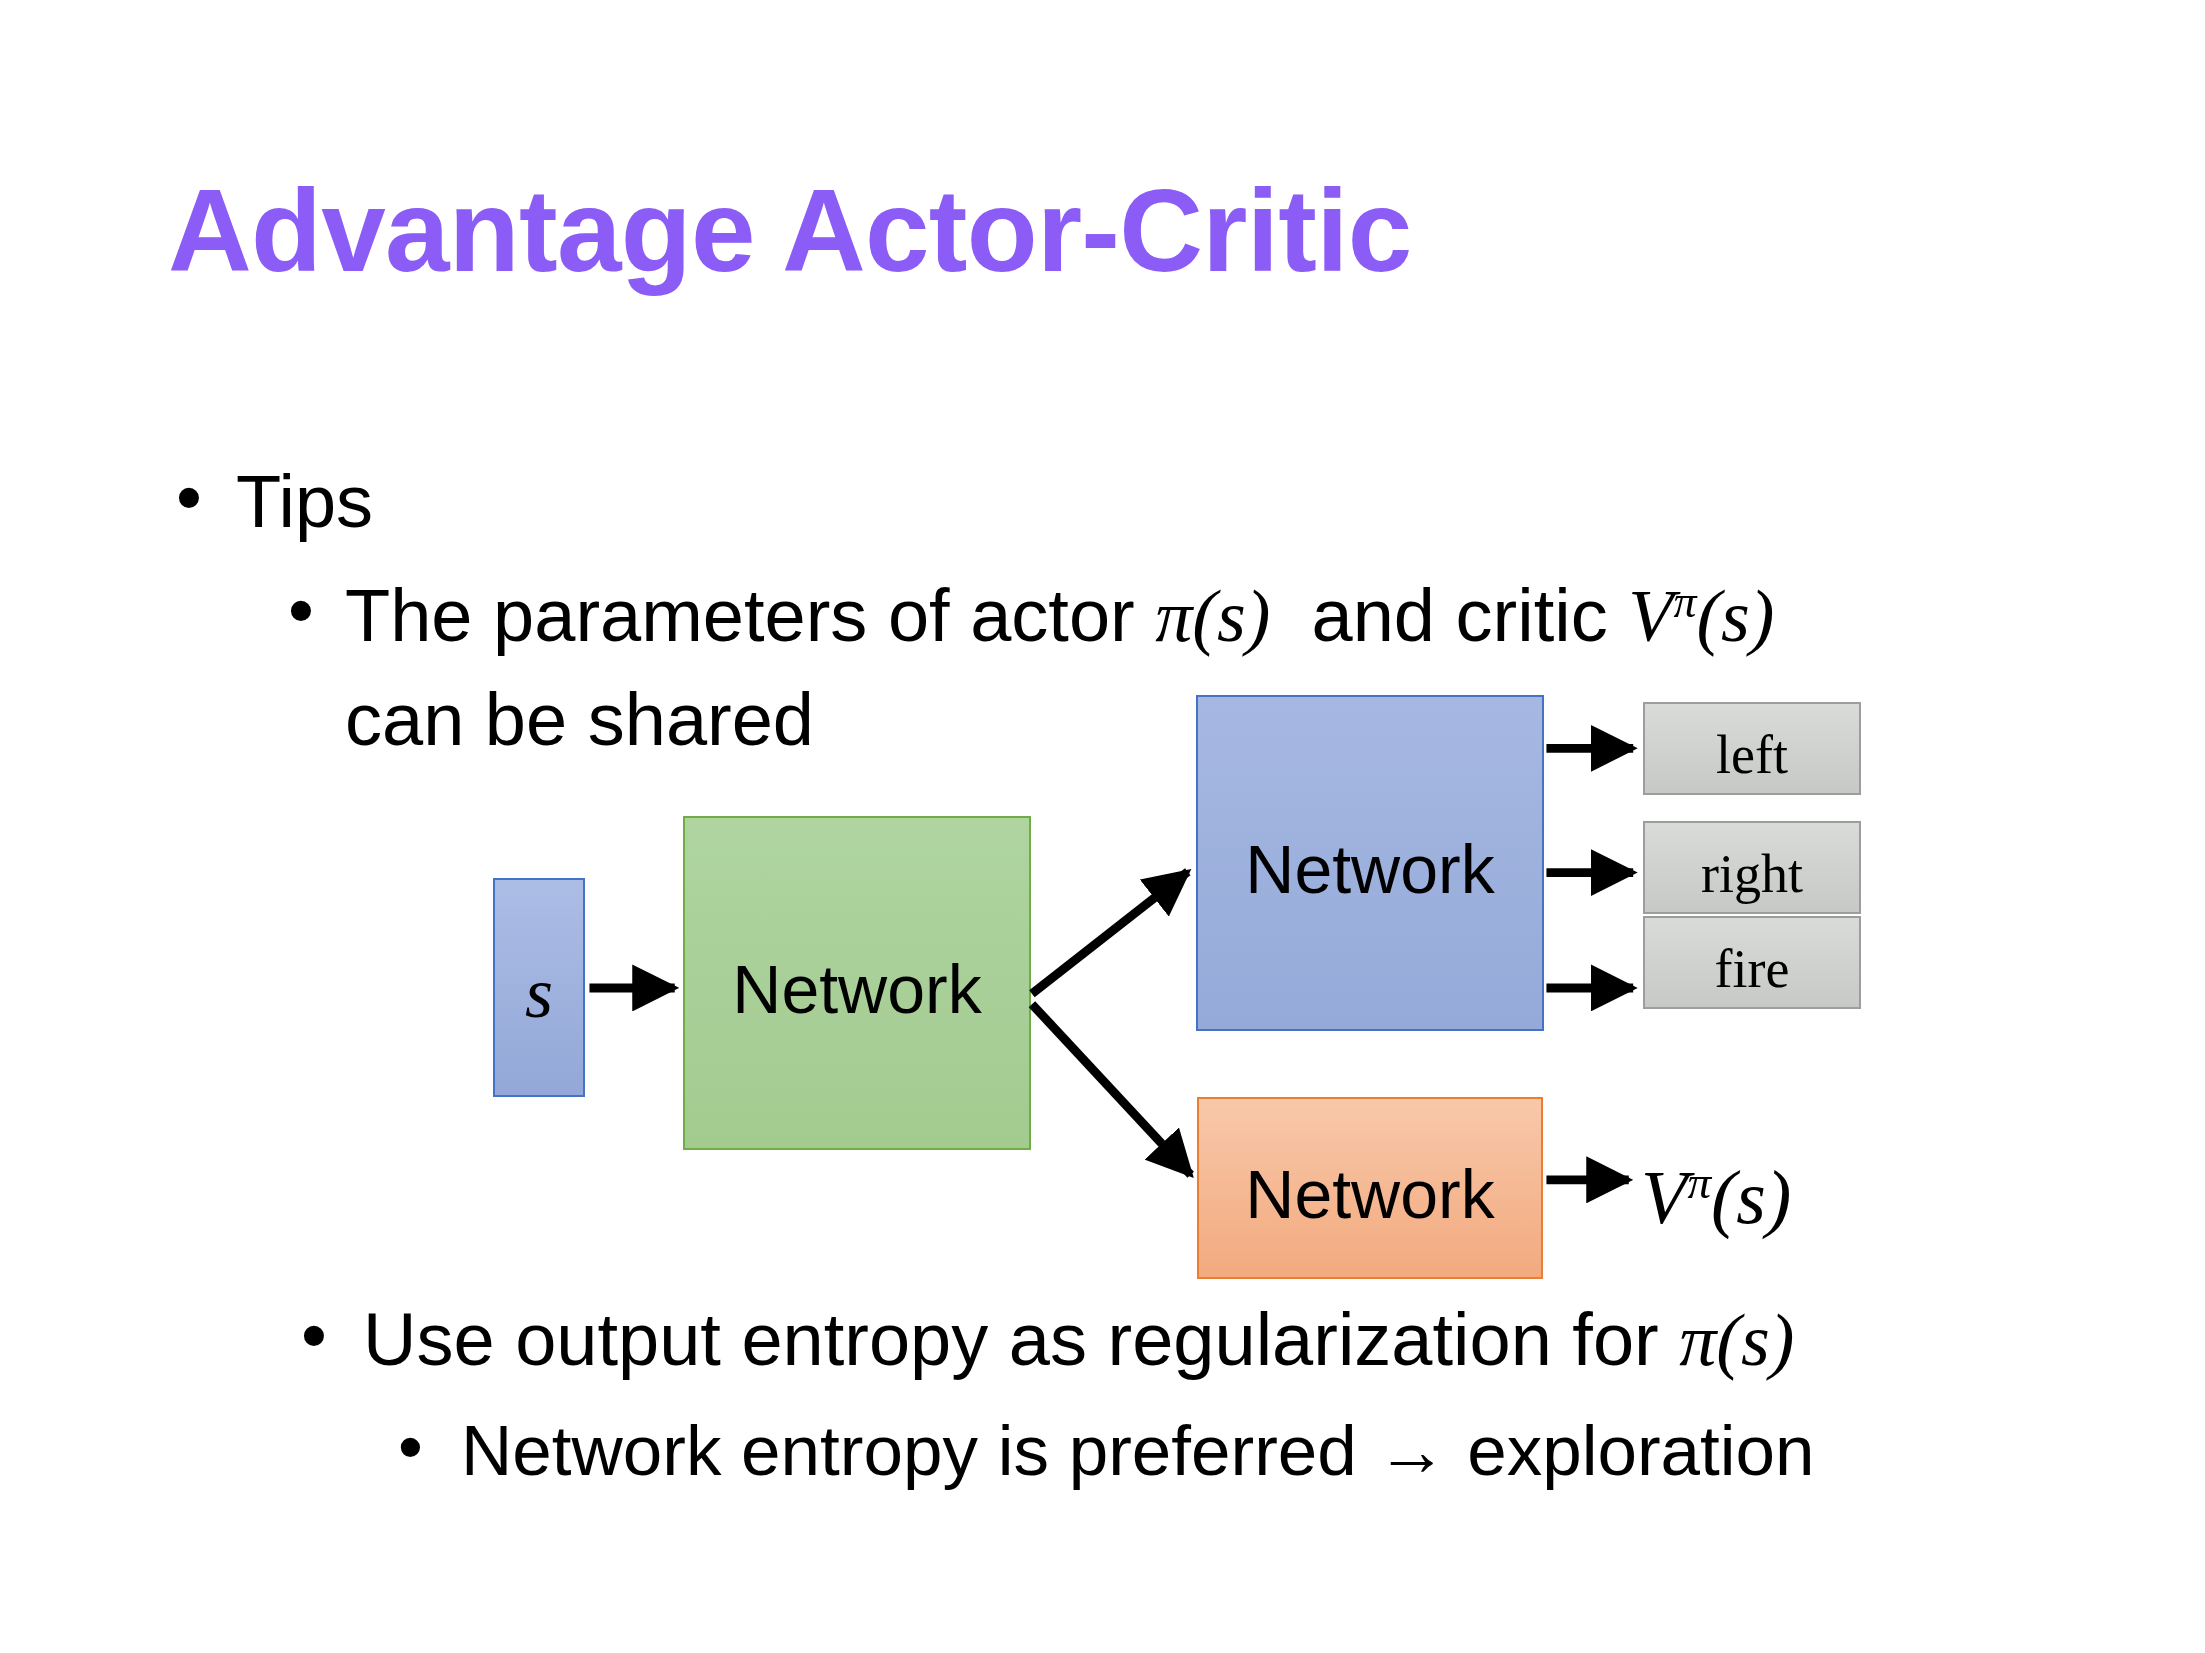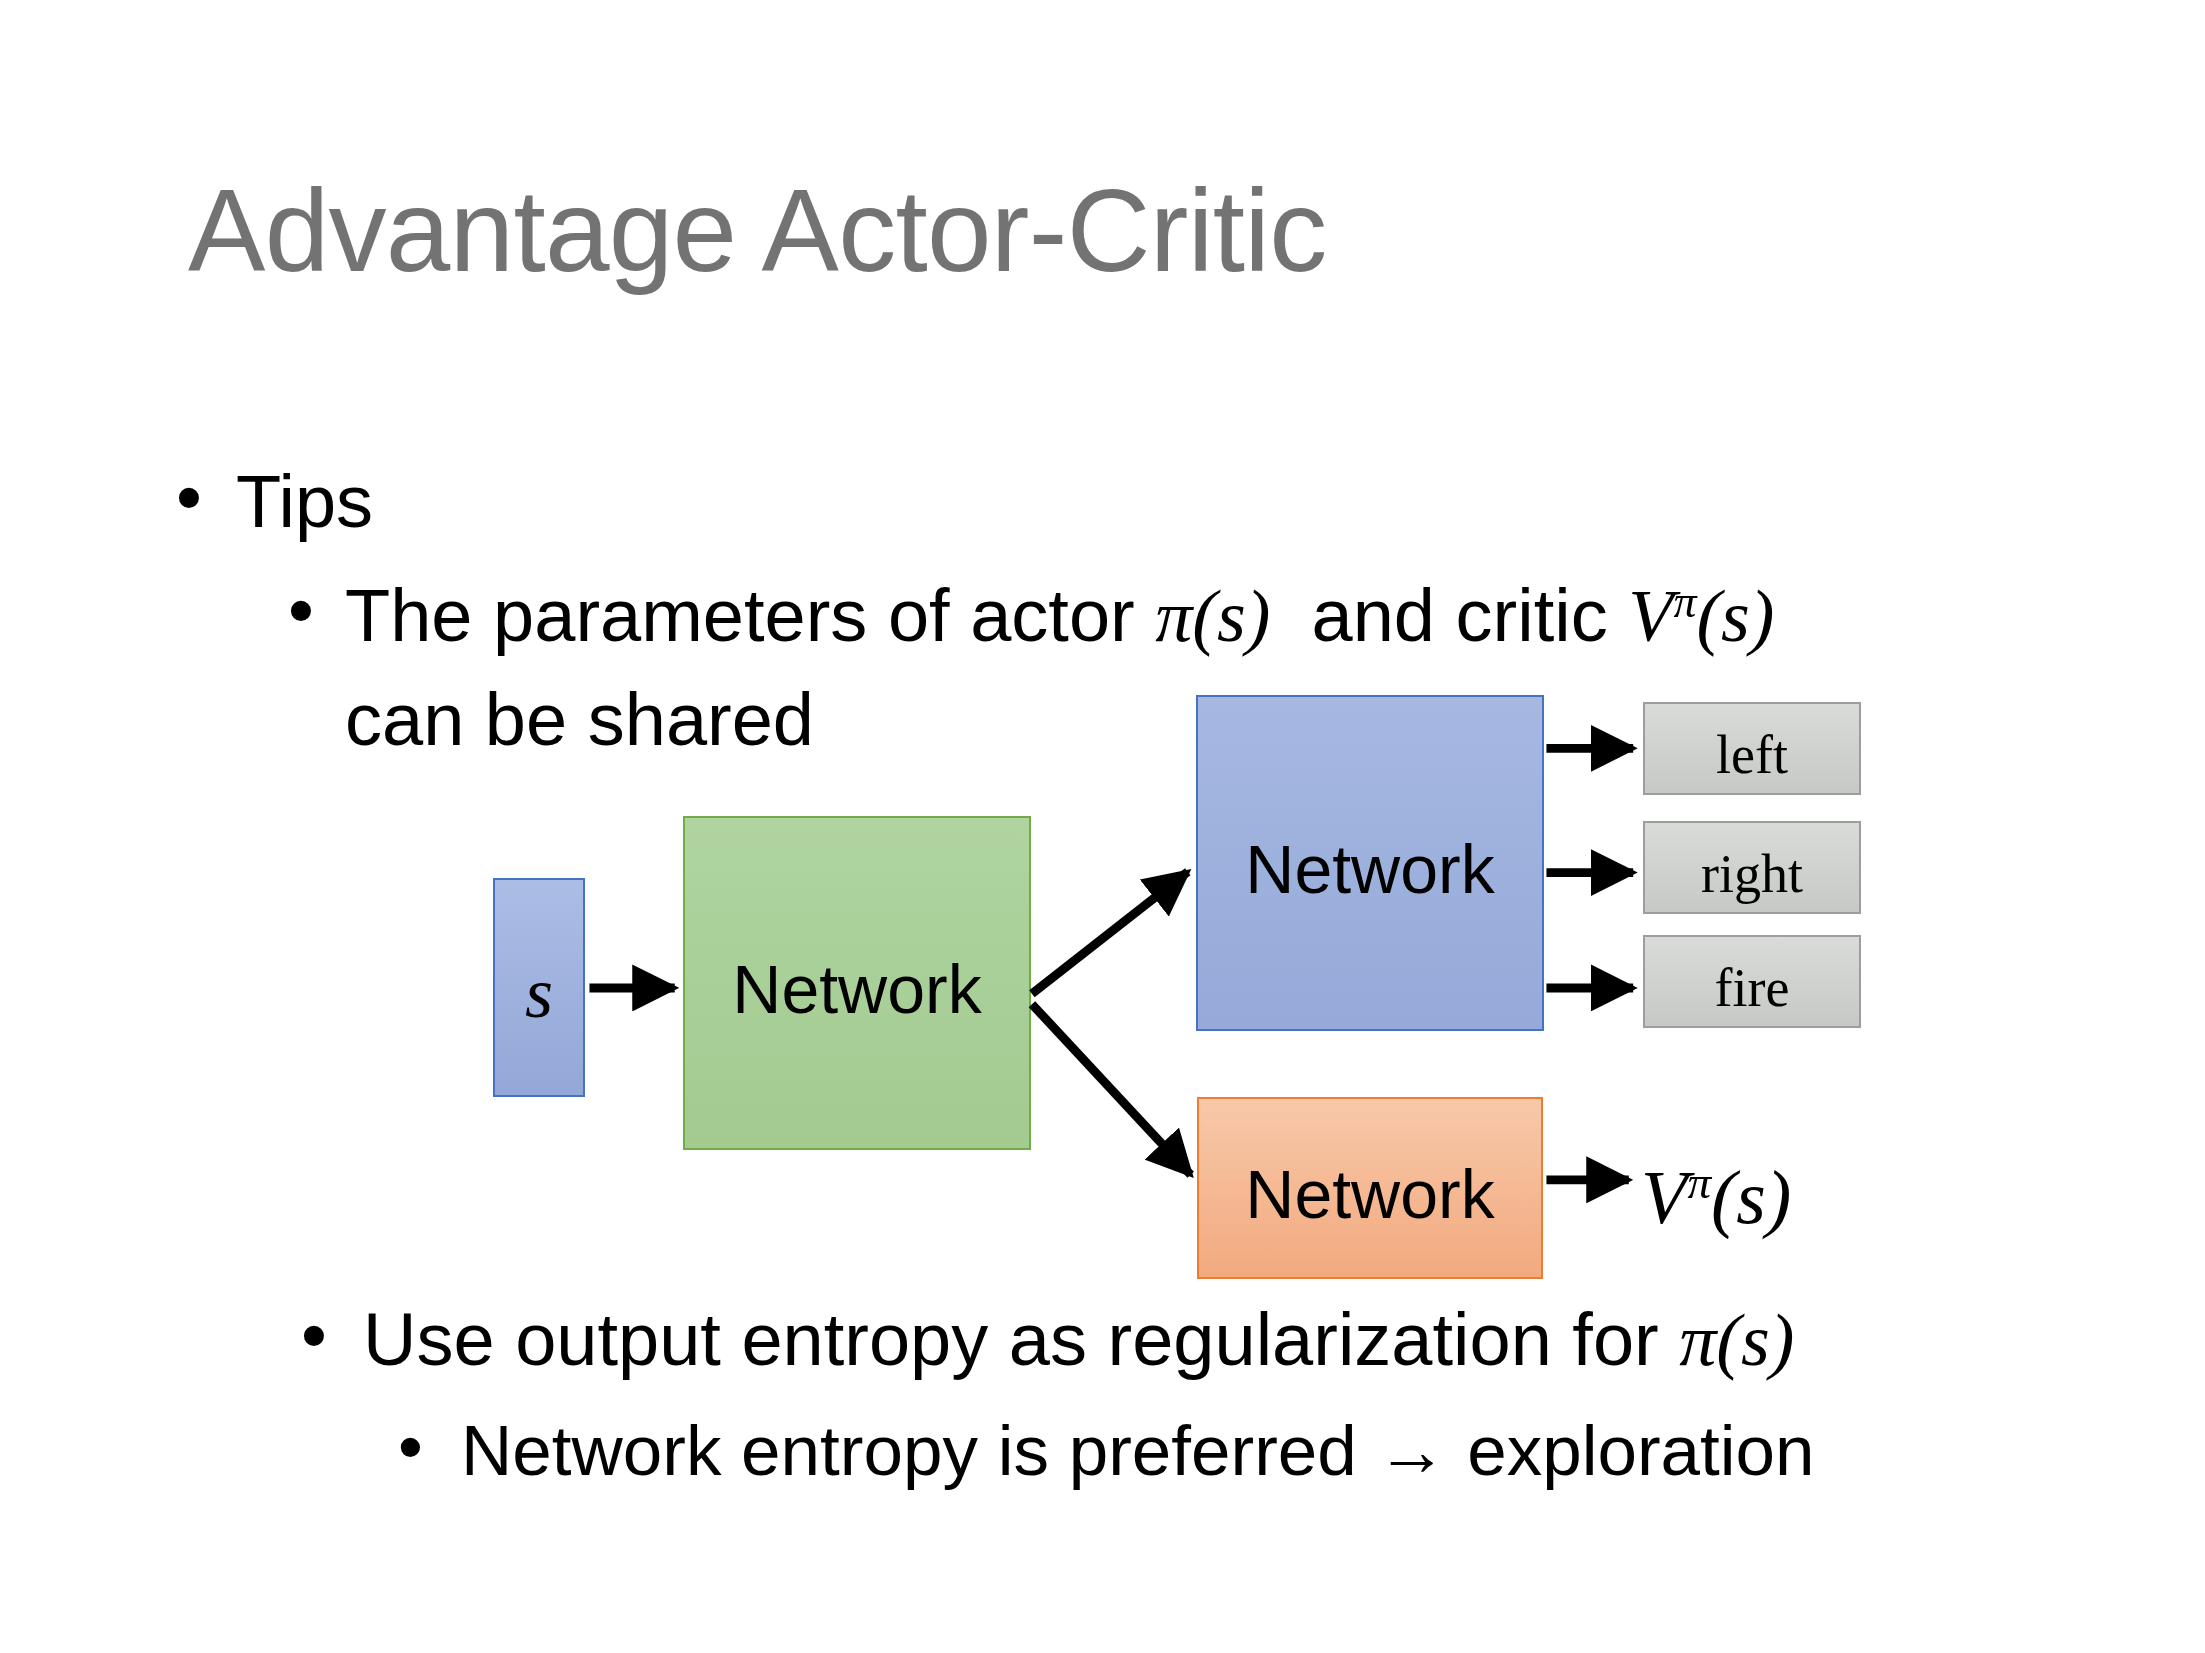--- a/index.html
+++ b/index.html
@@ -2,22 +2,22 @@
 <html style="--state-fill-top: #ACBDE5; --state-fill-bottom: #93A8D8; --state-border: #4472C4; --shared-fill-top: #AFD4A0; --shared-fill-bottom: #A3CB90; --shared-border: #70AD47; --actor-fill-top: #A6B8E2; --actor-fill-bottom: #95AAD9; --actor-border: #4472C4; --critic-fill-top: #F8C8AA; --critic-fill-bottom: #F2AA7E; --critic-border: #ED7D31; --action-fill-top: #D9DBD8; --action-fill-bottom: #C7C9C6; --action-border: #9C9E9B; --arrow: #000000; --text: #000000;font-size:11.8px"><head>
 <meta charset="utf-8">
 <style>
   html,body{margin:0;padding:0;background:#ffffff;}
   .stage{
     position:relative;width:2205px;height:1654px;background:#ffffff;
     font-family:"Liberation Sans",sans-serif;color:#000;overflow:hidden;
   }
   .abs{position:absolute;}
   .title{
-    left:188px;top:168px;font-size:116px;line-height:1.1;color:#737373;
-    letter-spacing:-0.7px;white-space:nowrap;
+    left:168px;top:168px;font-size:116px;line-height:1.1;color:#8b5cf6;
+    letter-spacing:-0.7px;white-space:nowrap;font-weight:bold;
   }
   .line{white-space:nowrap;}
   .blt{display:inline-block;text-indent:0;position:relative;top:-0.06em;}
   .tips{left:176px;top:450px;font-size:74px;line-height:103px;}
   .tips .blt{width:60px;}
   .sub1{left:288px;top:550px;font-size:74px;line-height:104px;width:1838px;
         padding-left:57px;text-indent:-57px;white-space:nowrap;}
   .sub1 .blt{width:57px;}
   .sub2{left:281px;top:1288px;font-size:74px;line-height:104px;width:1838px;
         padding-left:62px;text-indent:-62px;white-space:nowrap;margin-left:20px;}
@@ -51,21 +51,21 @@
     border:2.9px solid var(--critic-border,#ED7D31);
   }
   .action-box{
     left:1643px;width:218px;height:93px;
     background:linear-gradient(var(--action-fill-top,#D9DBD8),var(--action-fill-bottom,#C7C9C6));
     border:2.9px solid var(--action-border,#9C9E9B);
   }
   .action-box .lbl{font-family:"Liberation Serif",serif;font-size:54px;font-style:normal;}
   .action-left{top:702px;}
   .action-right{top:821px;}
-  .action-fire{top:935px;}
+  .action-fire{top:916px;}
   .critic-output{
     left:1641px;top:1138px;font-size:76px;line-height:88px;white-space:nowrap;
   }
   svg.arrows{position:absolute;left:0;top:0;pointer-events:none;}
 </style>
 </head>
 <body>
 
 <div class="stage">
 

